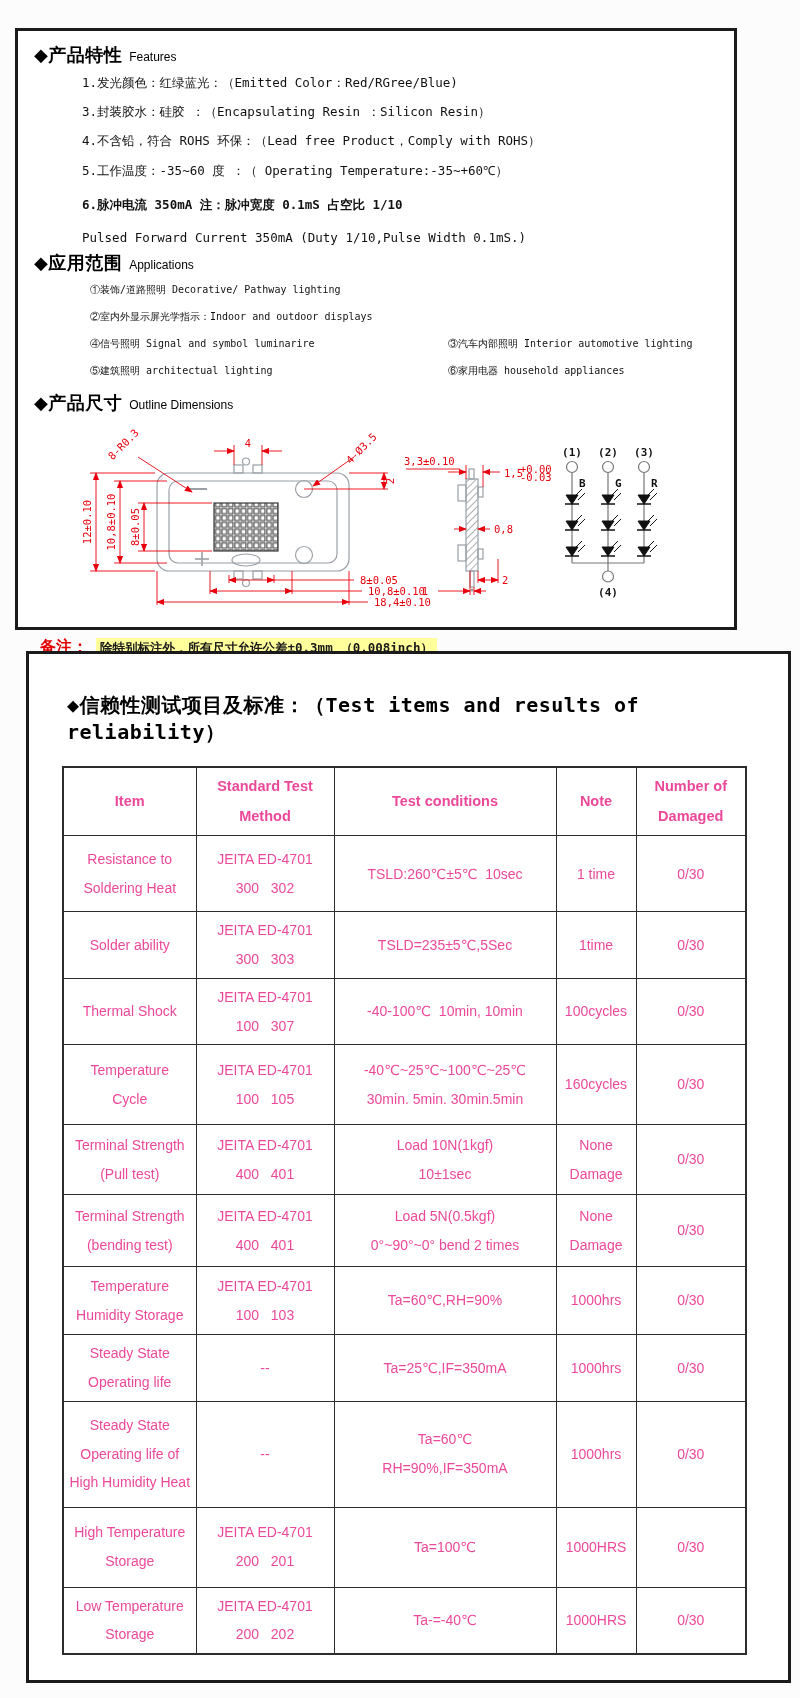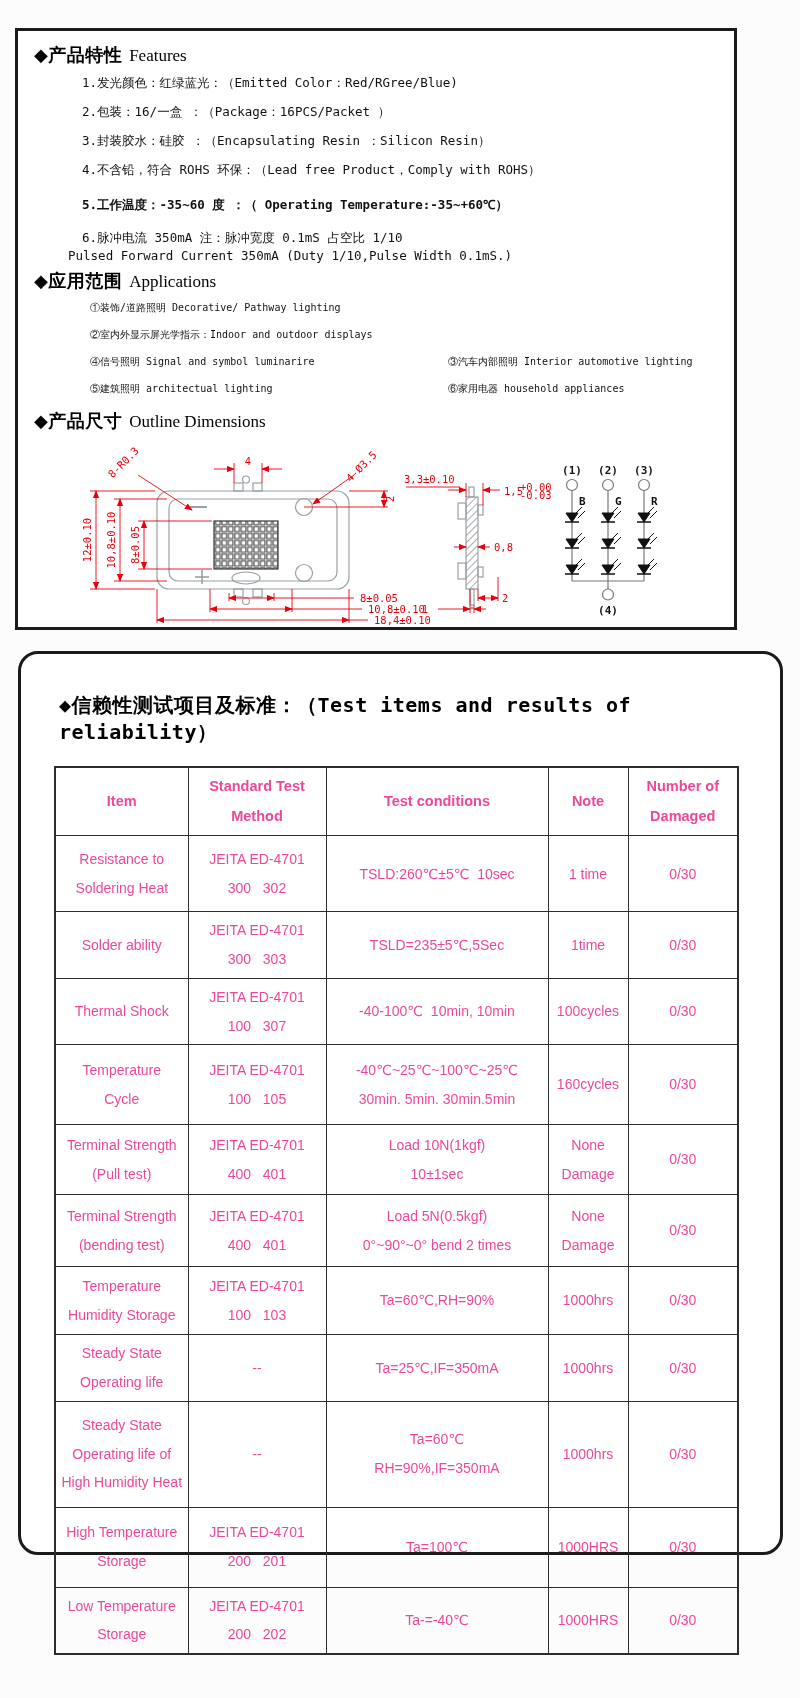--- a/index.html
+++ b/index.html
@@ -11,25 +11,25 @@
   *{box-sizing:border-box;}
   html,body{margin:0;padding:0;}
   body{
     width:800px;height:1698px;position:relative;
     background:#fcfcfc;
     font-family:"DejaVu Sans Mono","Liberation Mono",monospace;
     color:#111;
   }
   .frame{position:absolute;background:#fff;border:3px solid var(--line-dark);}
   #box1{left:15px;top:28px;width:722px;height:602px;padding:6px 10px 0 16px;}
-  #box2{left:18px;top:651px;width:765px;height:904px;padding:34px 0 0 0;border-radius:20px;}
+  #box2{left:26px;top:651px;width:765px;height:1032px;padding:34px 0 0 0;}
 
   .sec-head{font-family:"DejaVu Sans","Liberation Sans",sans-serif;
     font-weight:bold;font-size:18px;margin:6px 0 8px 0;color:#000;letter-spacing:.5px;}
-  .sec-head .en{font-family:Liberation Serif, serif;font-weight:normal;font-size:17px;letter-spacing:0;}
+  .sec-head .en{font-family:Liberation Sans, sans-serif;font-weight:normal;font-size:12px;letter-spacing:0;}
 
   .feat-list{margin:2px 0 4px 48px;font-size:12.5px;}
   .feat-item{margin-bottom:12px;white-space:pre-wrap;}
   .feat-item:nth-child(5){margin-top:17px;font-weight:bold;}
   .feat-item:nth-child(6){margin-top:16px;margin-bottom:1px;}
   .feat-item:nth-child(7){margin-left:-14px;margin-bottom:4px;}
 
   .app-rows{margin:2px 0 0 56px;font-size:10px;}
   .app-row{display:flex;margin-bottom:13px;}
   .app-cell{white-space:pre-wrap;}
@@ -76,21 +76,20 @@
 <body>
 
 <div id="box1" class="frame">
 
   <div class="sec-head">
     <span>◆产品特性</span>
     <span class="en"> <span>Features</span></span>
   </div>
   <div class="feat-list">
       <div class="feat-item">1.发光颜色：红绿蓝光：（Emitted Color：Red/RGree/Blue)</div>
-      <div class="feat-item">2.包装：16/一盒 ：（Package：16PCS/Packet ）</div>
       <div class="feat-item">3.封装胶水：硅胶 ：（Encapsulating Resin ：Silicon Resin）</div>
       <div class="feat-item">4.不含铅，符合 ROHS 环保：（Lead free Product，Comply with ROHS）</div>
       <div class="feat-item">5.工作温度：-35~60 度 ：（ Operating Temperature:-35~+60℃）</div>
       <div class="feat-item">6.脉冲电流 350mA 注：脉冲宽度 0.1mS 占空比 1/10</div>
       <div class="feat-item">Pulsed Forward Current 350mA (Duty 1/10,Pulse Width 0.1mS.)</div>
     </div>
 
   <div class="sec-head">
     <span>◆应用范围</span>
     <span class="en"> <span>Applications</span></span>

